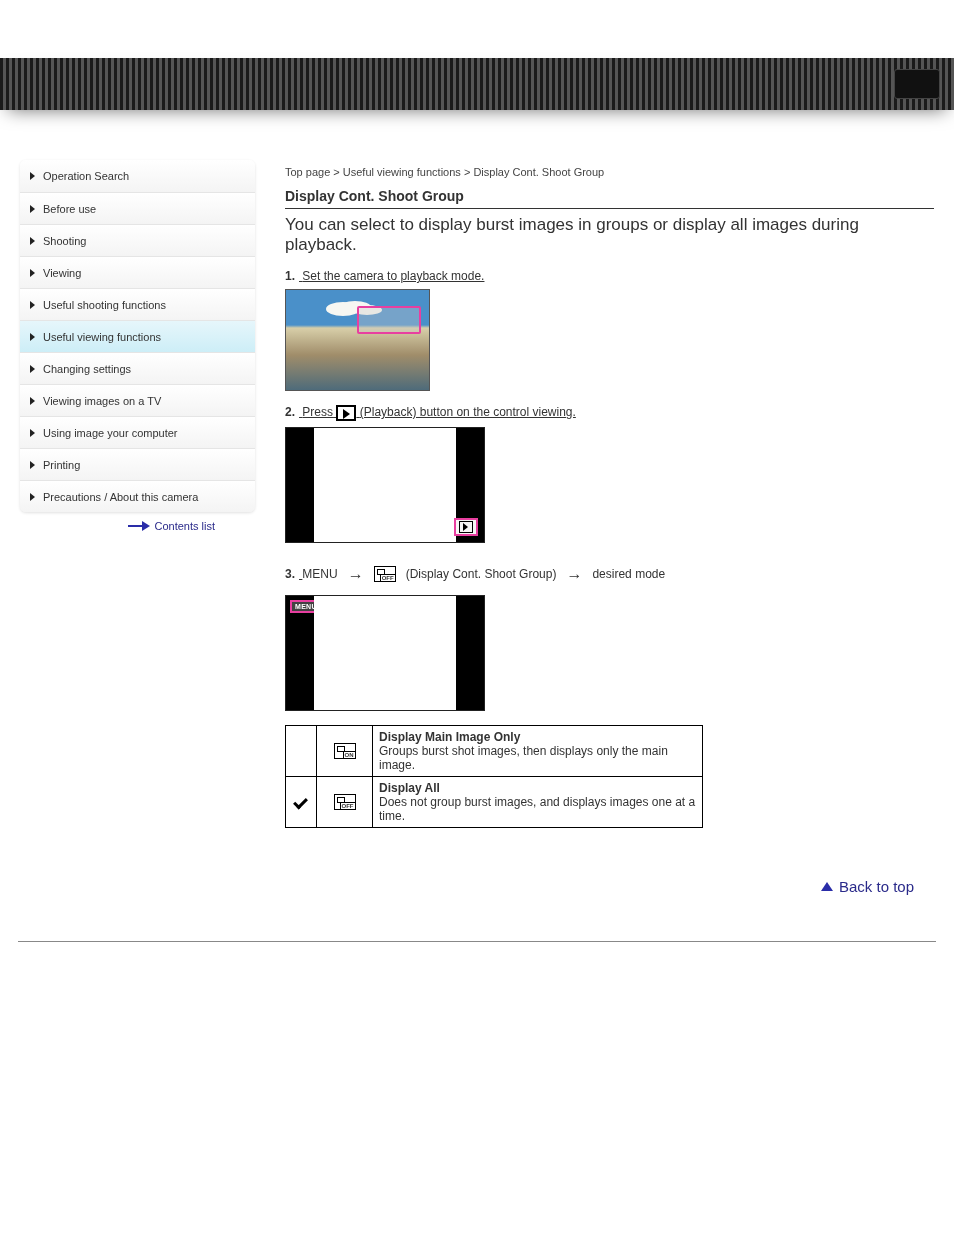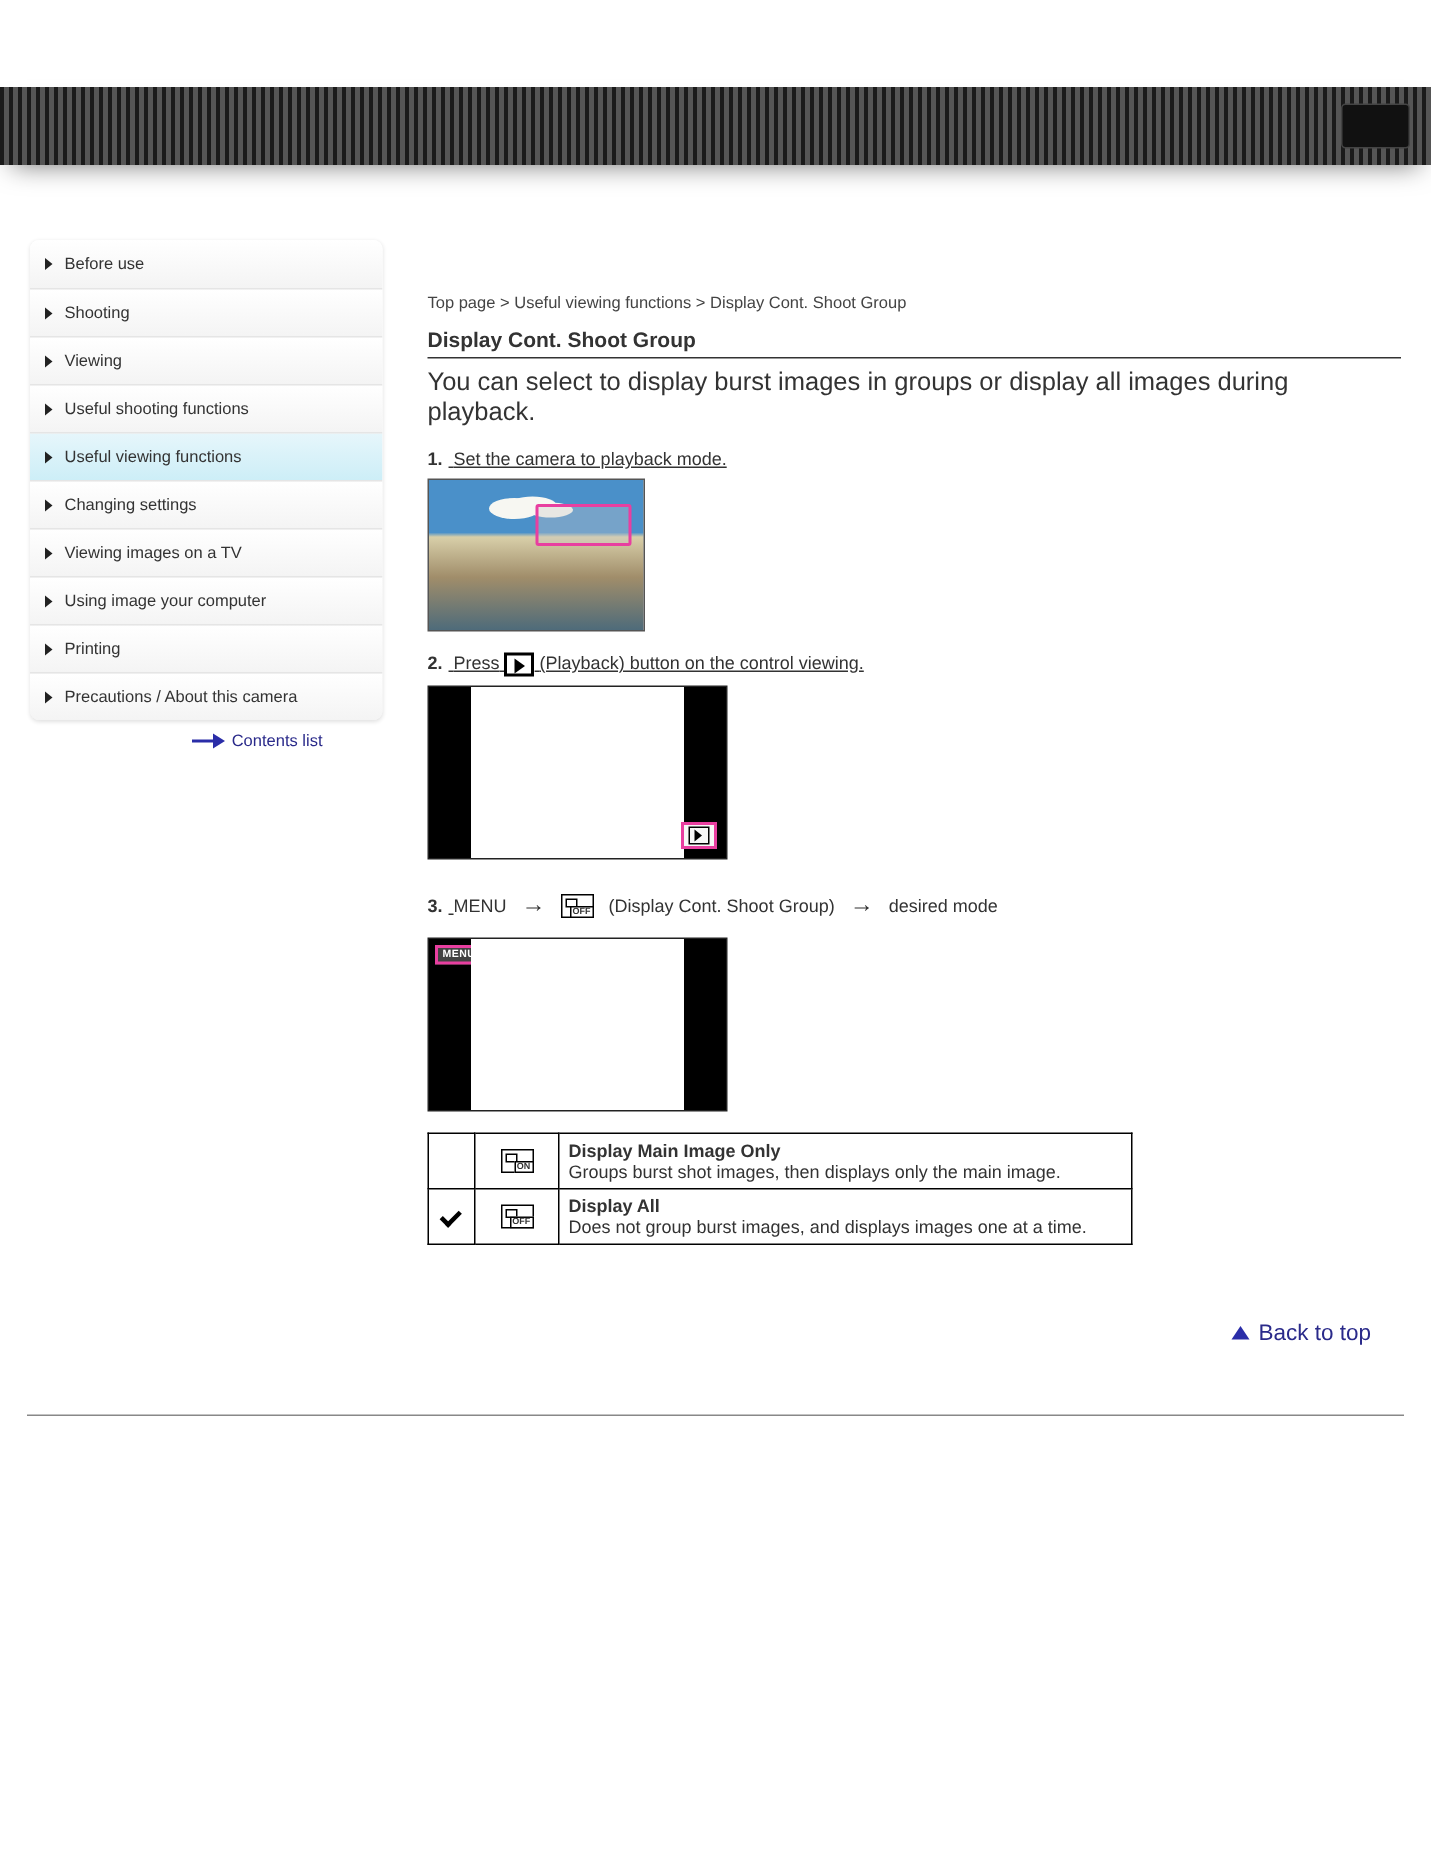--- a/index.html
+++ b/index.html
@@ -88,21 +88,21 @@
     background: #2a2da8;
   }
   .back-link .arrow::after {
     content: "";
     position: absolute;
     right: 0; top: 0;
     border-top: 5px solid transparent;
     border-bottom: 5px solid transparent;
     border-left: 8px solid #2a2da8;
   }
-  .content { flex: 1; padding-top: 6px; margin-top: 30px; }
+  .content { flex: 1; padding-top: 6px; }
   .content h2 {
     font-size: 14px;
     font-weight: bold;
     border-bottom: 1px solid #333;
     padding-bottom: 4px;
     margin-bottom: 6px;
   }
   .content p.sub {
     font-size: 17px;
     margin-bottom: 14px;
@@ -237,21 +237,21 @@
   .icon-on .sub {
     position:absolute; right:-1px; bottom:-1px;
     font-size:6px; font-weight:bold;
     background:#fff; border:1px solid #000;
     padding:0 1px; line-height:6px;
   }
 
   .options-table {
     border-collapse: collapse;
     margin-top: 8px;
-    width: 470px;
+    width: 418px;
   }
   .options-table td {
     border: 1px solid #000;
     padding: 4px 6px;
     vertical-align: middle;
   }
   .options-table td.check { width: 30px; text-align:center; }
   .options-table td.icon  { width: 56px; text-align:center; }
   .checkmark {
     display:inline-block;
@@ -298,20 +298,24 @@
 <body>
 
 <div class="top-banner">
   <div class="badge"></div>
 </div>
 
 <div class="page-wrap">
 
   <div>
     <div class="sidebar">
+      <div class="item">
+          <span class="tri"></span>
+          <span>Operation Search</span>
+        </div>
       <div class="item">
           <span class="tri"></span>
           <span>Before use</span>
         </div>
       <div class="item">
           <span class="tri"></span>
           <span>Shooting</span>
         </div>
       <div class="item">
           <span class="tri"></span>

